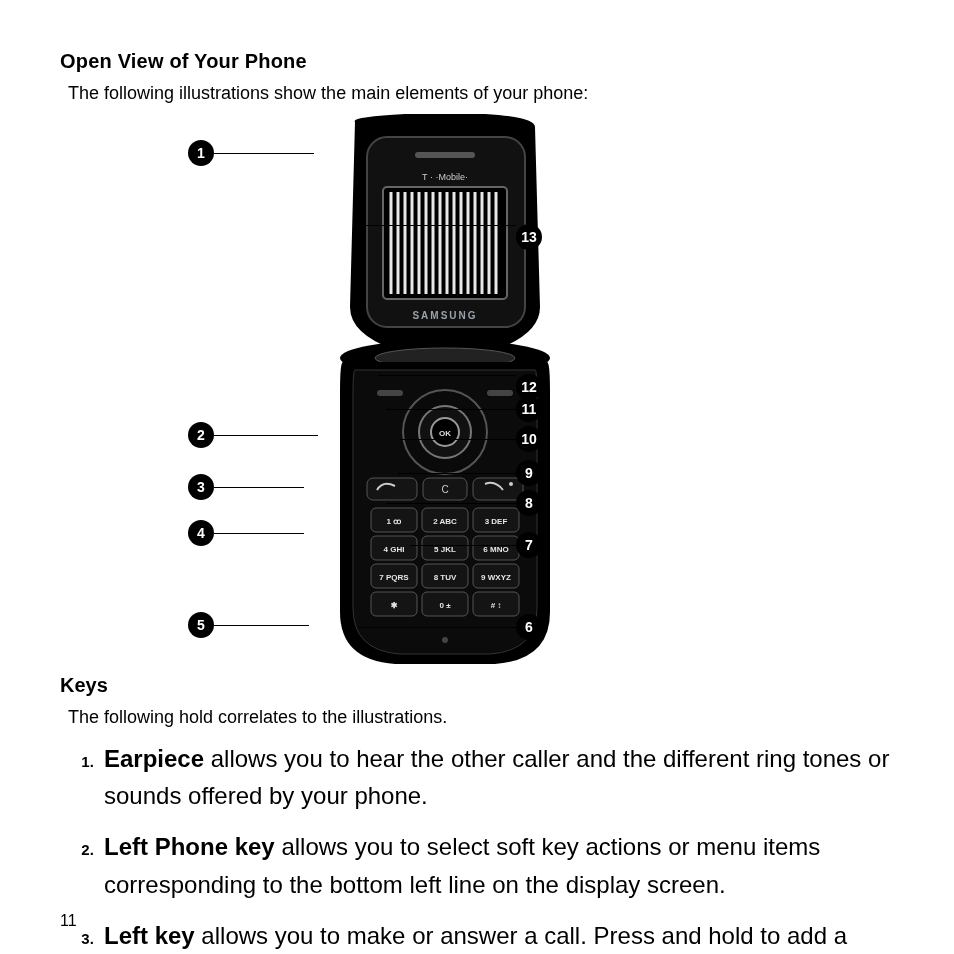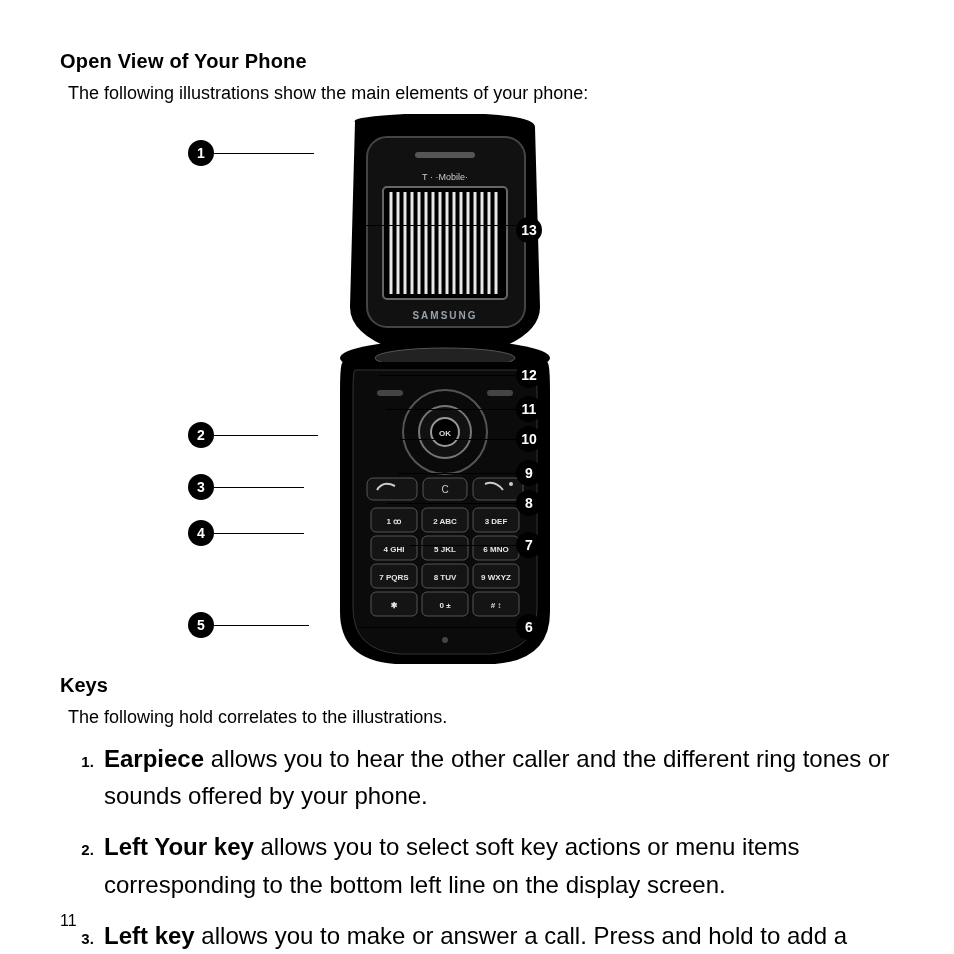--- a/index.html
+++ b/index.html
@@ -112,22 +112,22 @@
     <div class="bubble" style="left:128px; top:362px;">3</div>
     <div class="bubble" style="left:128px; top:408px;">4</div>
     <div class="bubble" style="left:128px; top:500px;">5</div>
 
     <div class="bubble" style="left:456px; top:502px;">6</div>
     <div class="bubble" style="left:456px; top:420px;">7</div>
     <div class="bubble" style="left:456px; top:378px;">8</div>
     <div class="bubble" style="left:456px; top:348px;">9</div>
     <div class="bubble" style="left:456px; top:314px;">10</div>
     <div class="bubble" style="left:456px; top:284px;">11</div>
-    <div class="bubble" style="left:456px; top:250px;">12</div>
-    <div class="bubble" style="left:456px; top:105px;">13</div>
+    <div class="bubble" style="left:456px; top:262px;">12</div>
+    <div class="bubble" style="left:456px; top:112px;">13</div>
 
     <div class="lead" style="left:154px; top:41px;  width:100px;"></div>
     <div class="lead" style="left:154px; top:323px; width:104px;"></div>
     <div class="lead" style="left:154px; top:375px; width:90px;"></div>
     <div class="lead" style="left:154px; top:421px; width:90px;"></div>
     <div class="lead" style="left:154px; top:513px; width:95px;"></div>
 
     <div class="lead" style="left:300px; top:113px; width:156px;"></div>
     <div class="lead" style="left:318px; top:263px; width:138px;"></div>
     <div class="lead" style="left:326px; top:297px; width:130px;"></div>
@@ -243,21 +243,21 @@
   </div>
 
   <h2 class="keys-heading">Keys</h2>
   <p class="keys-intro">The following hold correlates to the illustrations.</p>
 
   <ol class="keys">
     <li>
       <span class="term">Earpiece</span><span> allows you to hear the other caller and the different ring tones or sounds offered by your phone.</span>
     </li>
     <li>
-      <span class="term">Left Your key</span><span> allows you to select soft key actions or menu items corresponding to the bottom left line on the display screen.</span>
+      <span class="term">Left Phone key</span><span> allows you to select soft key actions or menu items corresponding to the bottom left line on the display screen.</span>
     </li>
     <li>
       <span class="term">Left key</span><span> allows you to make or answer a call. Press and hold to add a new contact.</span>
     </li>
   </ol>
 
   <div class="pagenum">11</div>
 </div>
 
 </body></html>

